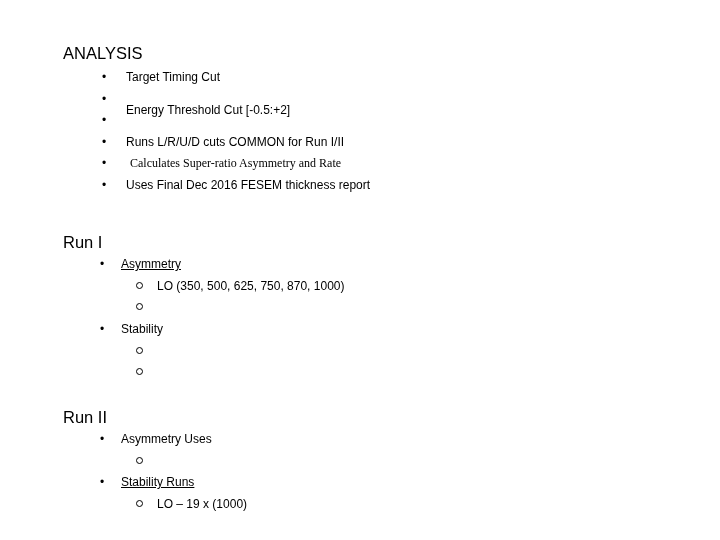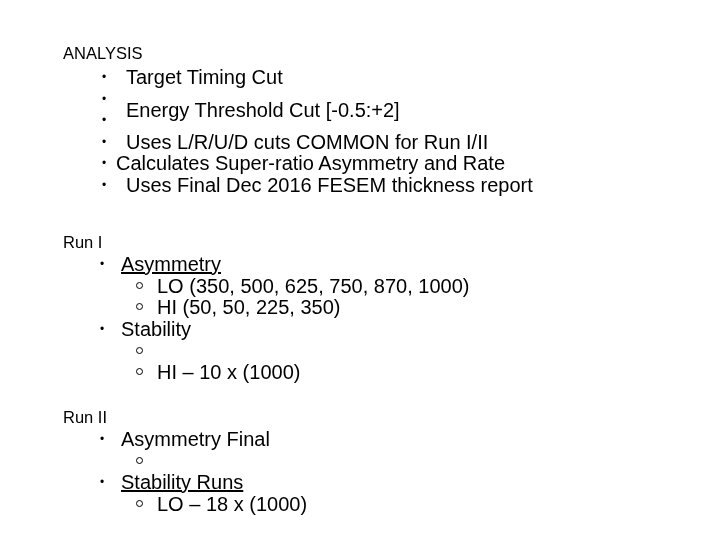--- a/index.html
+++ b/index.html
@@ -2,71 +2,69 @@
 <html><head>
   <meta charset="utf-8">
   <style>
     html, body { margin: 0; padding: 0; background: #ffffff; }
     body { width: 720px; height: 540px; position: relative; overflow: hidden;
            font-family: "Liberation Sans", "DejaVu Sans", sans-serif; color: #000; }
     .slide { position: absolute; left: 0; top: 0; width: 720px; height: 540px; background: #fff; }
     .heading { position: absolute; left: 63px; font-size: 16.5px; line-height: 20px; white-space: nowrap; }
     .bullet { position: absolute; font-size: 12px; line-height: 18px; }
     .circle { position: absolute; width: 7px; height: 7px; border: 1px solid #000; border-radius: 50%; box-sizing: border-box; }
-    .text { position: absolute; white-space: nowrap; font-size: 20px; line-height: 18px; }
+    .text { position: absolute; white-space: nowrap; font-size: 12px; line-height: 18px; }
   </style>
 </head>
 <body>
 
 <div class="slide">
 
   <div class="heading" style="top:43px;">ANALYSIS</div>
 
   <span class="bullet" style="left:102px; top:68px;">•</span>
   <span class="text" style="left:126px; top:68px;">Target Timing Cut</span>
 
   <span class="bullet" style="left:102px; top:90px;">•</span>
   <span class="text" style="left:126px; top:101px;">Energy Threshold Cut [-0.5:+2]</span>
 
   <span class="bullet" style="left:102px; top:111px;">•</span>
 
   <span class="bullet" style="left:102px; top:133px;">•</span>
-  <span class="text" style="left:126px; top:133px;">Uses L/R/U/D cuts COMMON for Run I/II</span>
+  <span class="text" style="left:126px; top:133px;">Runs L/R/U/D cuts COMMON for Run I/II</span>
 
   <span class="bullet" style="left:102px; top:154px;">•</span>
-  <span class="text" style="left:116px; top:154px;">Calculates Super-ratio Asymmetry and Rate</span>
+  <span class="text" style="left:130px; top:154px;font-family:Liberation Serif, serif;">Calculates Super-ratio Asymmetry and Rate</span>
 
   <span class="bullet" style="left:102px; top:176px;">•</span>
   <span class="text" style="left:126px; top:176px;">Uses Final Dec 2016 FESEM thickness report</span>
 
   <div class="heading" style="top:232px;">Run I</div>
 
   <span class="bullet" style="left:100px; top:255px;">•</span>
   <span class="text" style="left:121px; top:255px;text-decoration:underline;">Asymmetry</span>
 
   <span class="circle" style="left:136px; top:282px;"></span>
   <span class="text" style="left:157px; top:277px;">LO (350, 500, 625, 750, 870, 1000)</span>
 
   <span class="circle" style="left:136px; top:303px;"></span>
-  <span class="text" style="left:157px; top:298px;">HI (50, 50, 225, 350)</span>
 
   <span class="bullet" style="left:100px; top:320px;">•</span>
   <span class="text" style="left:121px; top:320px;">Stability</span>
 
   <span class="circle" style="left:136px; top:347px;"></span>
 
   <span class="circle" style="left:136px; top:368px;"></span>
-  <span class="text" style="left:157px; top:363px;">HI – 10 x (1000)</span>
 
   <div class="heading" style="top:407px;">Run II</div>
 
   <span class="bullet" style="left:100px; top:430px;">•</span>
-  <span class="text" style="left:121px; top:430px;">Asymmetry Final</span>
+  <span class="text" style="left:121px; top:430px;">Asymmetry Uses</span>
 
   <span class="circle" style="left:136px; top:457px;"></span>
 
   <span class="bullet" style="left:100px; top:473px;">•</span>
   <span class="text" style="left:121px; top:473px;text-decoration:underline;">Stability Runs</span>
 
   <span class="circle" style="left:136px; top:500px;"></span>
-  <span class="text" style="left:157px; top:495px;">LO – 18 x (1000)</span>
+  <span class="text" style="left:157px; top:495px;">LO – 19 x (1000)</span>
 
 </div>
 
 </body></html>

